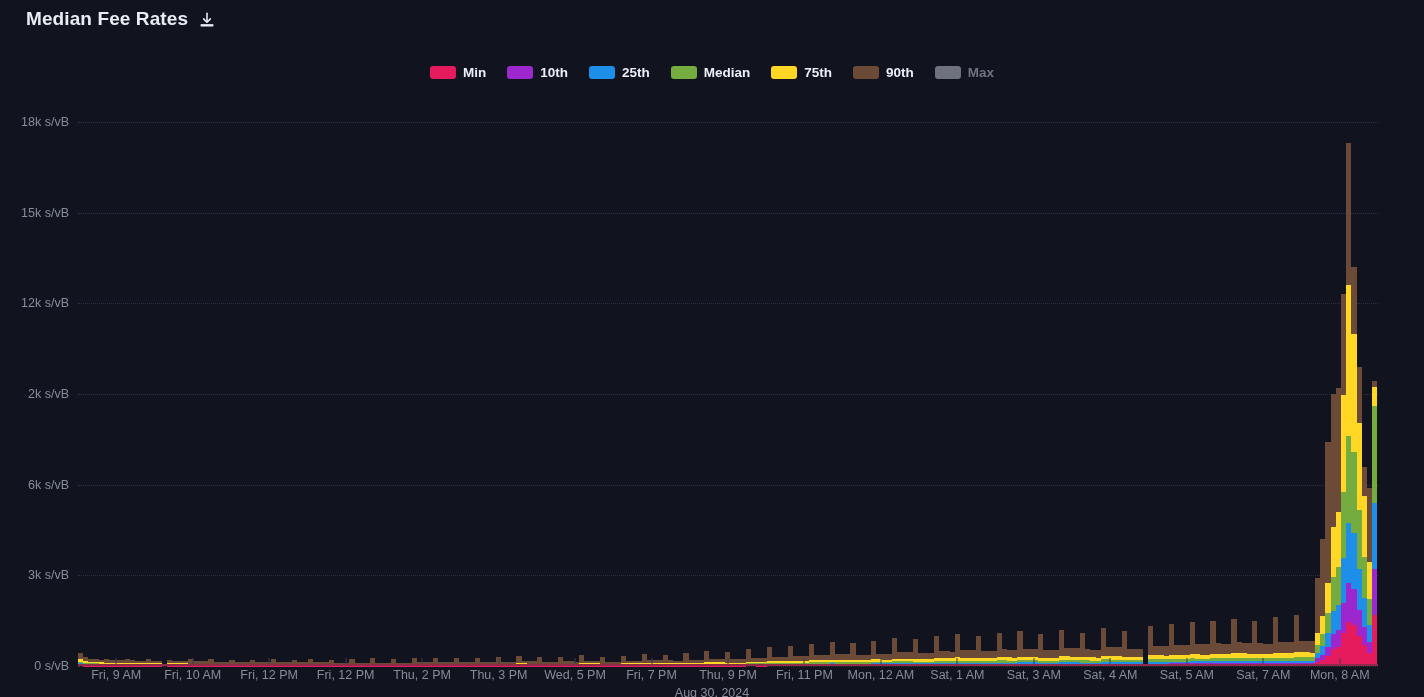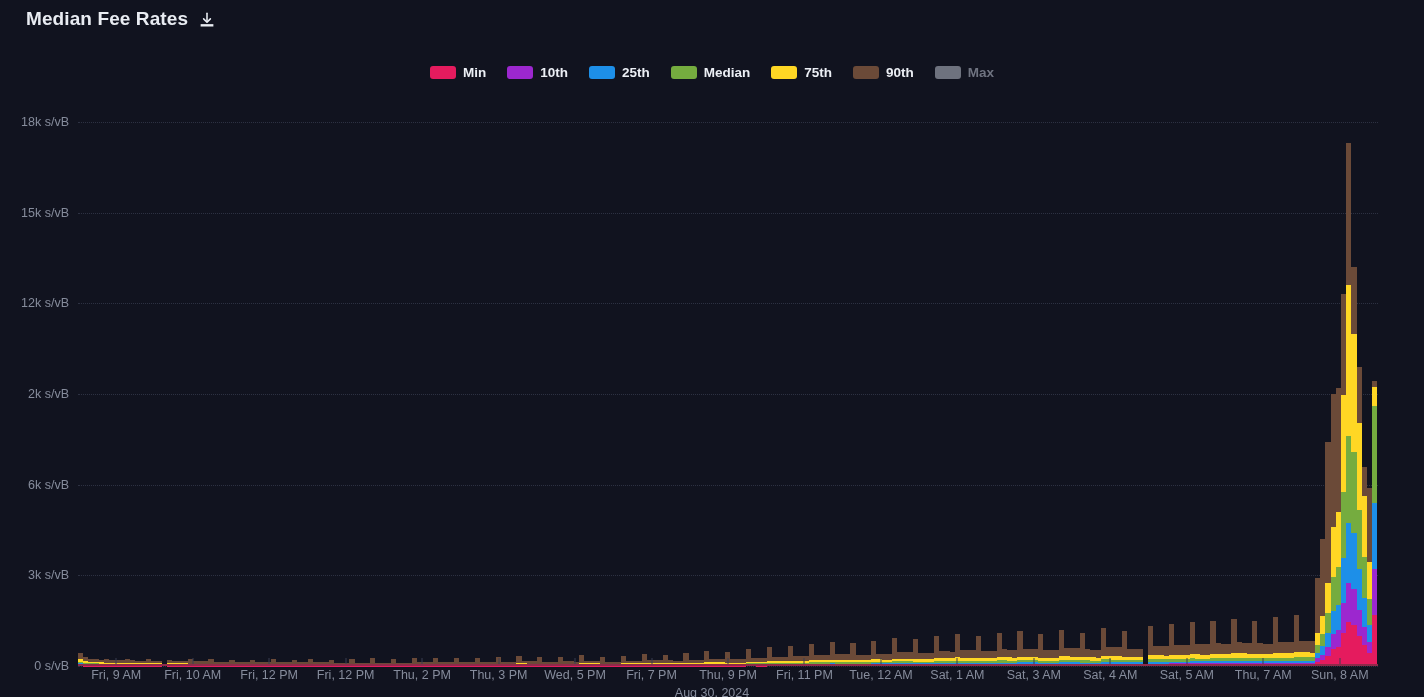--- a/index.html
+++ b/index.html
@@ -2213,30 +2213,30 @@
       <div class="xtick" style="left: 420.588px;">Thu, 3 PM</div>
       <div class="xtick-mark" style="left: 420.588px;"></div>
       <div class="xtick" style="left: 497.059px;">Wed, 5 PM</div>
       <div class="xtick-mark" style="left: 497.059px;"></div>
       <div class="xtick" style="left: 573.529px;">Fri, 7 PM</div>
       <div class="xtick-mark" style="left: 573.529px;"></div>
       <div class="xtick" style="left: 650px;">Thu, 9 PM</div>
       <div class="xtick-mark" style="left: 650px;"></div>
       <div class="xtick" style="left: 726.471px;">Fri, 11 PM</div>
       <div class="xtick-mark" style="left: 726.471px;"></div>
-      <div class="xtick" style="left: 802.941px;">Tue, 12 AM</div>
+      <div class="xtick" style="left: 802.941px;">Mon, 12 AM</div>
       <div class="xtick-mark" style="left: 802.941px;"></div>
       <div class="xtick" style="left: 879.412px;">Sat, 1 AM</div>
       <div class="xtick-mark" style="left: 879.412px;"></div>
       <div class="xtick" style="left: 955.882px;">Sat, 3 AM</div>
       <div class="xtick-mark" style="left: 955.882px;"></div>
       <div class="xtick" style="left: 1032.35px;">Sat, 4 AM</div>
       <div class="xtick-mark" style="left: 1032.35px;"></div>
       <div class="xtick" style="left: 1108.82px;">Sat, 5 AM</div>
       <div class="xtick-mark" style="left: 1108.82px;"></div>
-      <div class="xtick" style="left: 1185.29px;">Thu, 7 AM</div>
+      <div class="xtick" style="left: 1185.29px;">Sat, 7 AM</div>
       <div class="xtick-mark" style="left: 1185.29px;"></div>
-      <div class="xtick" style="left: 1261.76px;">Sun, 8 AM</div>
+      <div class="xtick" style="left: 1261.76px;">Mon, 8 AM</div>
       <div class="xtick-mark" style="left: 1261.76px;"></div>
     </div>
   <div class="date-note">Aug 30, 2024</div>
 
 </div>
 
 </body></html>

